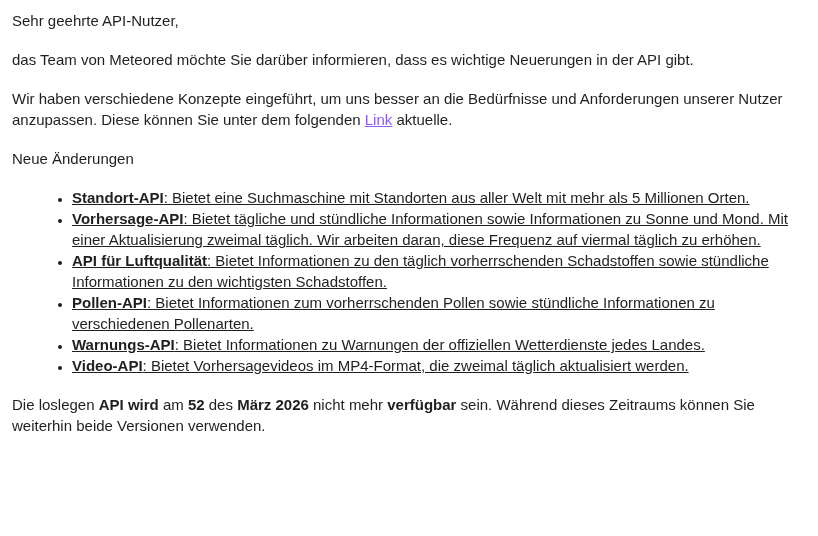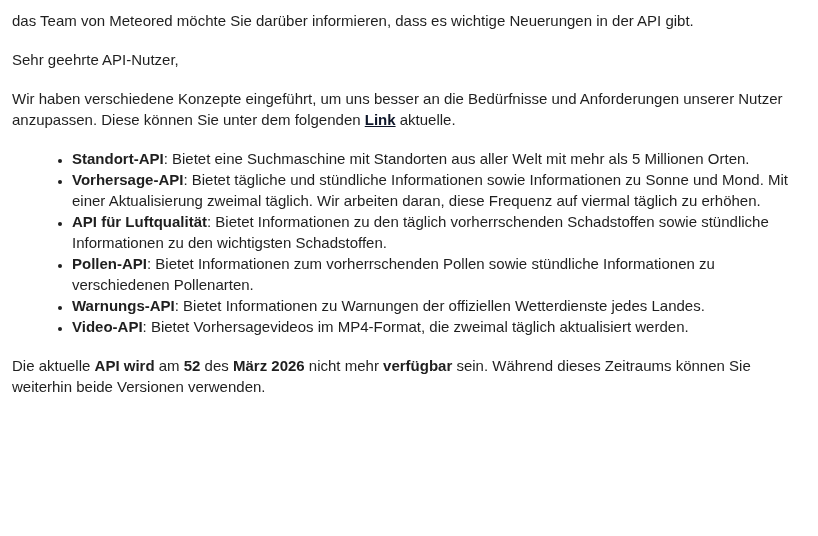--- a/index.html
+++ b/index.html
@@ -21,60 +21,61 @@
   main.email-body {
     padding: 10px 12px 0 12px;
   }
   p {
     margin: 0 0 18px 0;
   }
   strong, b {
     font-weight: 700;
   }
   a.link {
-    color: #0f172a;
+    color: #8b5cf6;
     text-decoration: underline;
     cursor: pointer;
-    font-weight: bold;
   }
   ul.api-list {
     margin: 0 0 18px 0;
     padding: 0 0 0 60px;
     list-style: disc outside;
+    text-decoration: underline;
   }
   ul.api-list li {
     margin: 0;
     padding: 0;
   }
   ul.api-list li::marker {
     font-size: 12px;
   }
 </style>
 </head>
 <body>
 
 <main class="email-body">
 
   <p>
-    <span>das Team von Meteored möchte Sie darüber informieren, dass es wichtige Neuerungen in der API gibt.</span>
+    <span>Sehr geehrte API-Nutzer,</span>
   </p>
 
   <p>
-    <span>Sehr geehrte API-Nutzer,</span>
+    <span>das Team von Meteored möchte Sie darüber informieren, dass es wichtige Neuerungen in der API gibt.</span>
   </p>
 
   <p><span>Wir haben verschiedene Konzepte eingeführt, um uns besser an die Bedürfnisse und Anforderungen unserer Nutzer anzupassen. Diese können Sie unter dem folgenden </span><a class="link" href="#">Link</a><span> aktuelle.</span></p>
 
+  <p>Neue Änderungen</p>
 
   <ul class="api-list">
     <li><strong>Standort-API</strong><span>: Bietet eine Suchmaschine mit Standorten aus aller Welt mit mehr als 5 Millionen Orten.</span></li>
     <li><strong>Vorhersage-API</strong><span>: Bietet tägliche und stündliche Informationen sowie Informationen zu Sonne und Mond. Mit einer Aktualisierung zweimal täglich. Wir arbeiten daran, diese Frequenz auf viermal täglich zu erhöhen.</span></li>
     <li><strong>API für Luftqualität</strong><span>: Bietet Informationen zu den täglich vorherrschenden Schadstoffen sowie stündliche Informationen zu den wichtigsten Schadstoffen.</span></li>
     <li><strong>Pollen-API</strong><span>: Bietet Informationen zum vorherrschenden Pollen sowie stündliche Informationen zu verschiedenen Pollenarten.</span></li>
     <li><strong>Warnungs-API</strong><span>: Bietet Informationen zu Warnungen der offiziellen Wetterdienste jedes Landes.</span></li>
     <li><strong>Video-API</strong><span>: Bietet Vorhersagevideos im MP4-Format, die zweimal täglich aktualisiert werden.</span></li>
   </ul>
 
 
-  <p><span>Die aktuelle </span><strong>API wird</strong><span> am </span><strong>52</strong><span> des </span><strong>März 2026</strong><span> nicht mehr </span><strong>verfügbar</strong><span> sein. Während dieses Zeitraums können Sie weiterhin beide Versionen verwenden.</span></p>
+  <p><span>Die loslegen </span><strong>API wird</strong><span> am </span><strong>52</strong><span> des </span><strong>März 2026</strong><span> nicht mehr </span><strong>verfügbar</strong><span> sein. Während dieses Zeitraums können Sie weiterhin beide Versionen verwenden.</span></p>
 
 
 </main>
 
 </body></html>

